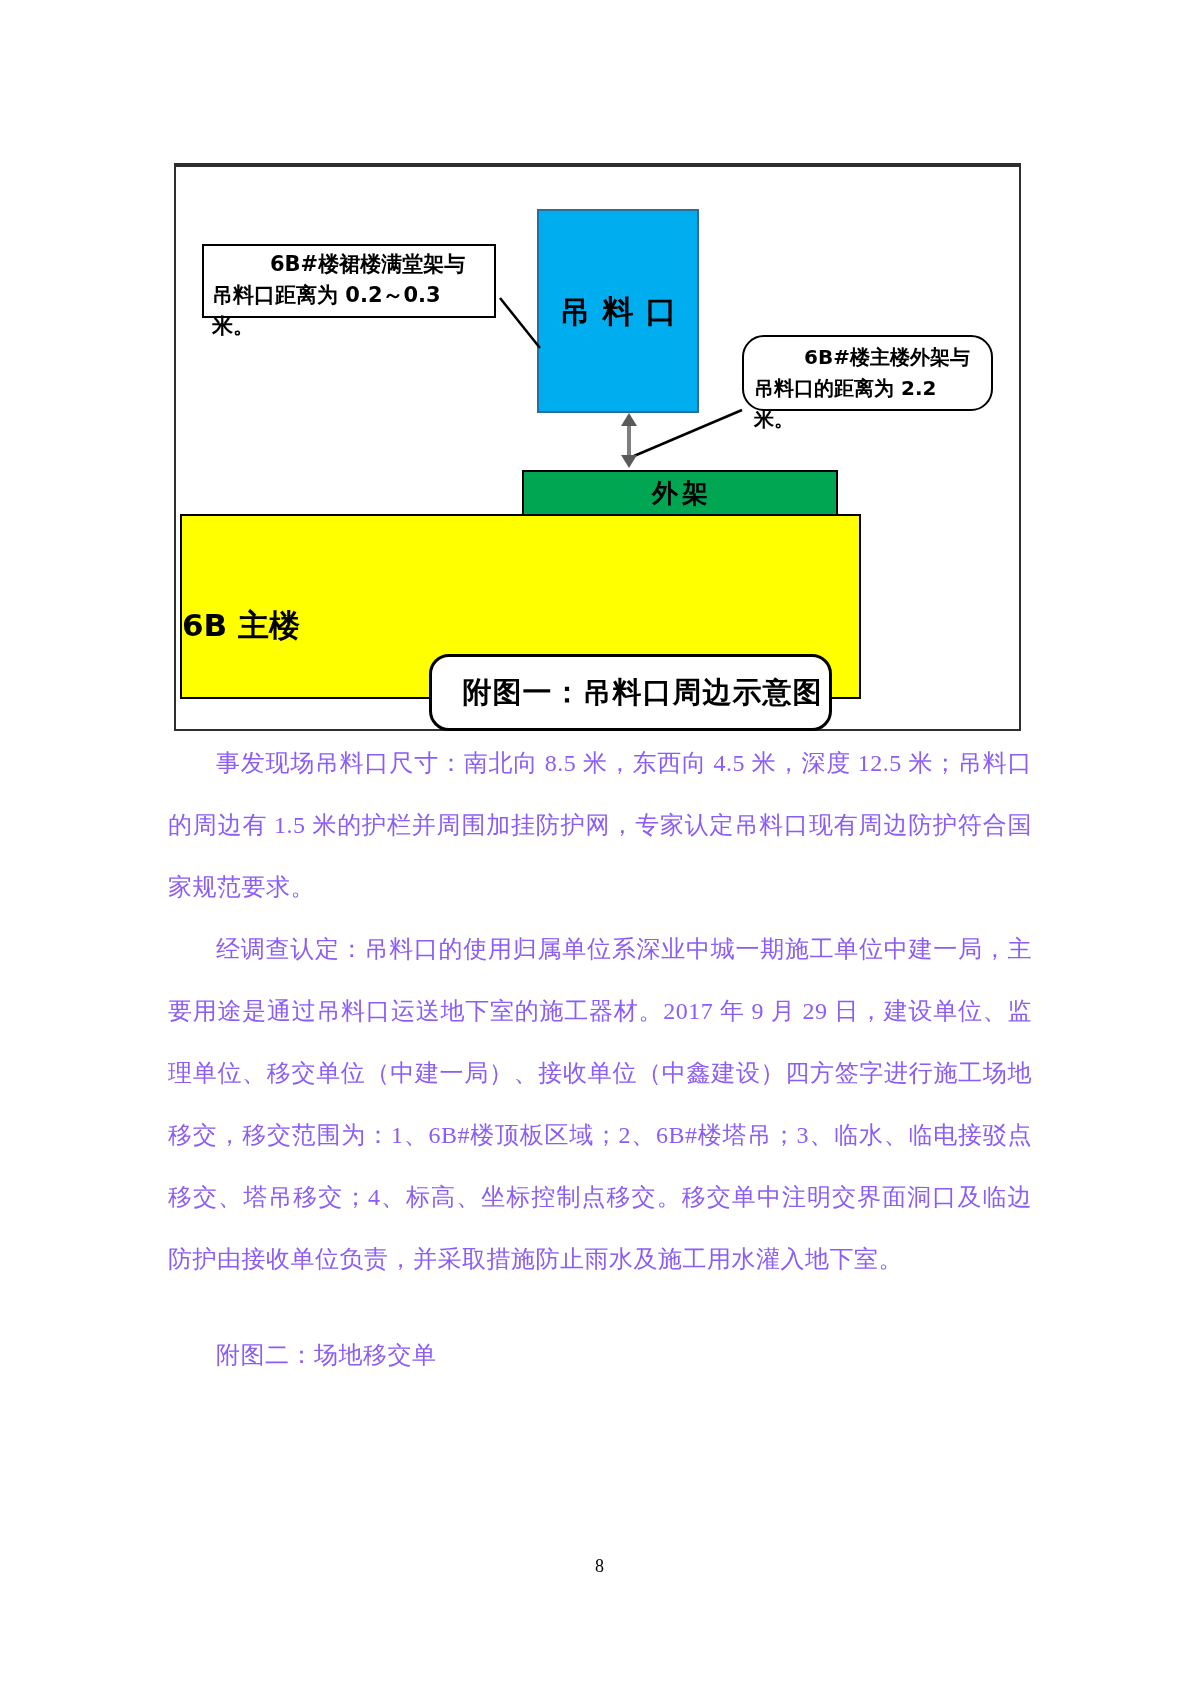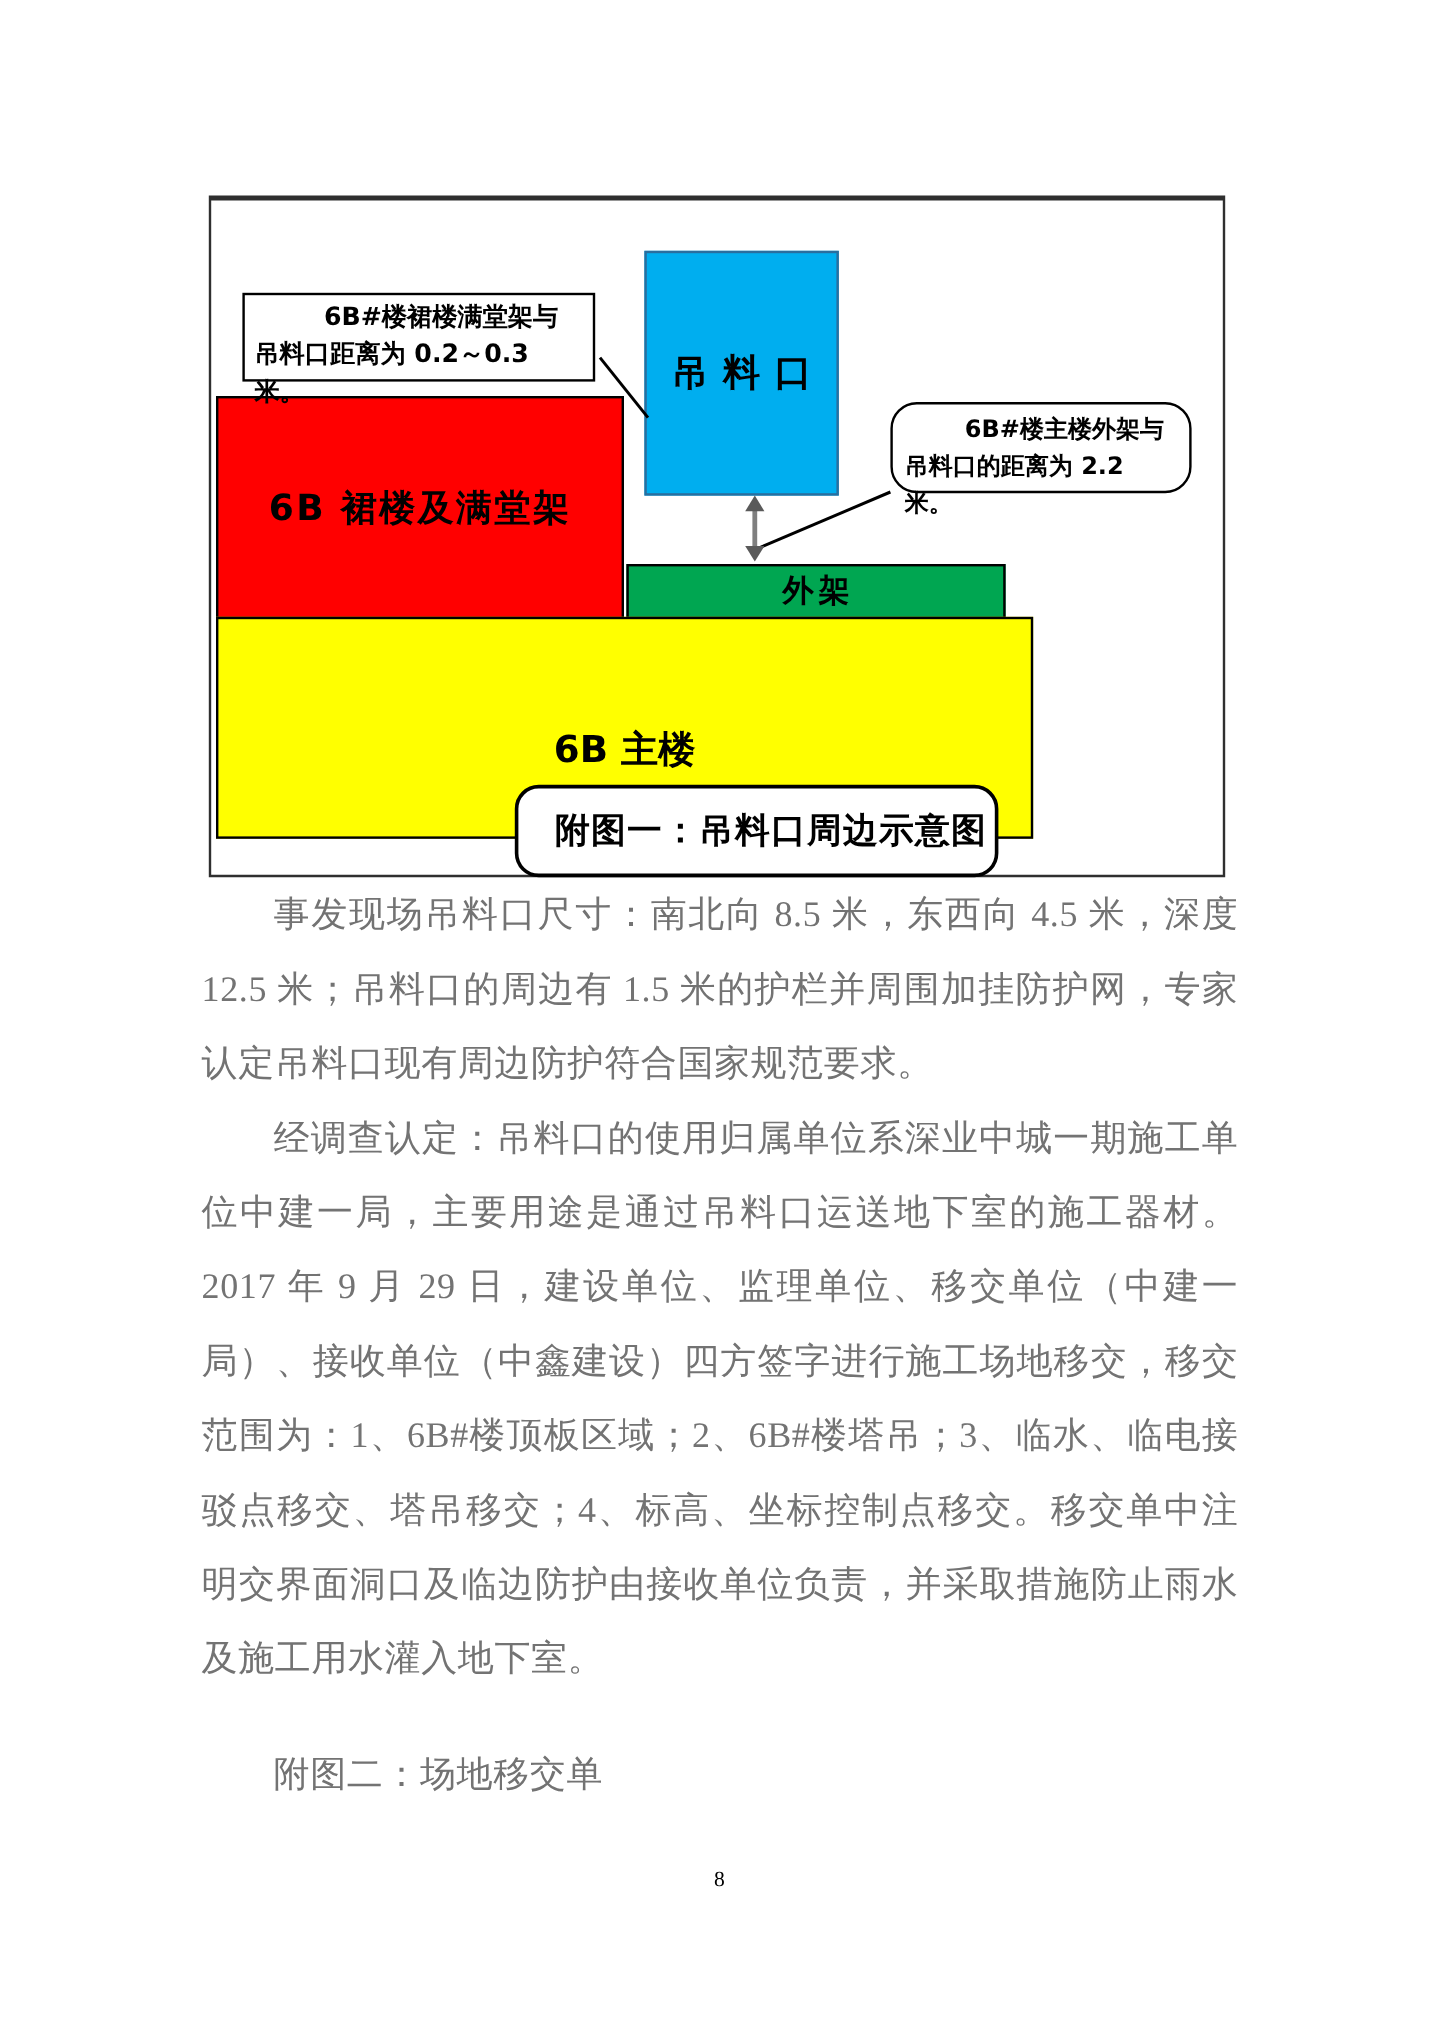--- a/index.html
+++ b/index.html
@@ -22,21 +22,20 @@
     border: 2px solid #2f2f2f;
     border-top-width: 4px;
     background: #ffffff;
   }
   .fig-frame .abs { position: absolute; }
 
   .box-label {
     font-family: "DejaVu Sans", sans-serif;
     font-weight: bold;
     color: #000000;
-    text-align: center;
     line-height: 1.1;
     white-space: nowrap;
   }
 
   .hoist-box {
     left: 361px; top: 42px; width: 162px; height: 204px;
     border: 2px solid #2a6e9e;
     display: flex; align-items: center; justify-content: center;
   }
   .hoist-box .box-label { font-size: 31px; letter-spacing: 12px; text-indent: 12px; }
@@ -97,25 +96,25 @@
   .fig-overlay {
     position: absolute; left: 0; top: 0;
     width: 843px; height: 562px;
     pointer-events: none;
   }
 
   
   .body-text {
     position: absolute;
     left: 168px; top: 732px; width: 864px;
-    font-size: 30px;
+    font-size: 24px;
     line-height: 62px;
     letter-spacing: 0.5px;
     text-align: justify;
-    color: #737373;
+    color: #8b5cf6;
   }
   .body-text p { text-indent: 2em; }
   .para-figure2 { margin-top: 34px; }
 
   .page-number {
     position: absolute;
     left: 0; top: 1556px; width: 100%;
     text-align: center;
     font-size: 18px;
     color: #000000;
@@ -126,23 +125,20 @@
 <body>
 
 <div class="page">
 
   <div class="fig-frame">
 
     <div class="abs hoist-box" style="background-color: rgb(0, 174, 239);">
       <span class="box-label">吊料口</span>
     </div>
 
-    <div class="abs podium-box" style="background-color: rgb(255, 0, 0);">
-      <span class="box-label">6B 裙楼及满堂架</span>
-    </div>
 
     <div class="abs scaffold-bar" style="background-color: rgb(0, 166, 81);">
       <span class="box-label">外架</span>
     </div>
 
     <div class="abs main-box" style="background-color: rgb(255, 255, 0);">
       <span class="box-label">6B 主楼</span>
     </div>
 
     <div class="abs callout callout-1">6B#楼裙楼满堂架与吊料口距离为 0.2～0.3 米。</div>

